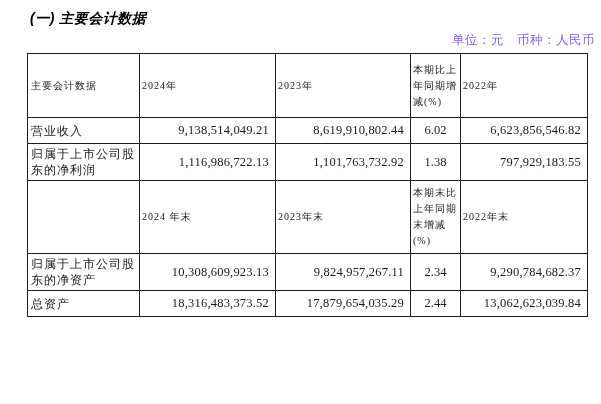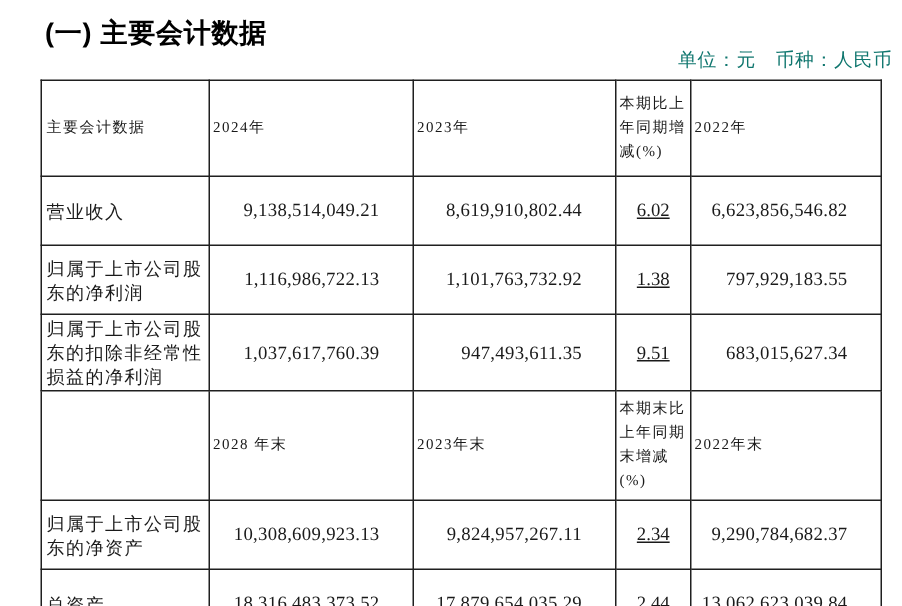--- a/index.html
+++ b/index.html
@@ -7,27 +7,28 @@
     width: 601px; height: 404px;
     background: #ffffff;
     position: relative;
     font-family: "Liberation Serif", serif;
     color: #1a1a1a;
     overflow: hidden;
   }
   .doc-title {
     position: absolute; left: 30px; top: 10px;
     font-family: "Liberation Sans", sans-serif;
-    font-weight: bold; font-size: 18px; color: #000;
+    font-weight: bold; font-size: 14px; color: #000;
     letter-spacing: 0.5px;
+    font-style: italic;
   }
   .unit-note {
     position: absolute; left: 27px; top: 32px;
     width: 568px; text-align: right;
-    font-size: 12.5px; letter-spacing: 0.5px; color: #0f766e;
+    font-size: 12.5px; letter-spacing: 0.5px; color: #8b5cf6;
   }
   table.fin-table {
     position: absolute; left: 27px; top: 53px;
     width: 560px;
     border-collapse: collapse; table-layout: fixed;
   }
   .fin-table td {
     border: 1px solid #1f1f1f;
     font-size: 12px;
     vertical-align: middle;
@@ -36,29 +37,28 @@
     word-break: break-all;
   }
   .fin-table td.c-label {
     text-align: left;
     padding: 1px 1px 1px 3px;
     letter-spacing: 1px;
     line-height: 16px;
   }
   .fin-table td.c-num {
     text-align: right;
-    padding-right: 22px;
+    padding-right: 6px;
     font-size: 12.5px;
     letter-spacing: 0.2px;
   }
   .fin-table td.c-pct {
     text-align: center;
     font-size: 12.5px;
-    padding: 15px 2px;
-    text-decoration: underline;
+    padding: 5px 2px;
   }
   .fin-table tr.hdr td {
     letter-spacing: 1px;
     line-height: 16px;
     font-size: 10px;
   }
   tr.rh64 { height: 64px; }
   tr.rh22 { height: 22px; }
   tr.rh37 { height: 37px; margin-left: 21px; }
   tr.rh49 { height: 49px; }
@@ -96,31 +96,24 @@
       <td class="c-pct">6.02</td>
       <td class="c-num">6,623,856,546.82</td>
     </tr>
     <tr class="rh37">
       <td class="c-label">归属于上市公司股东的净利润</td>
       <td class="c-num">1,116,986,722.13</td>
       <td class="c-num">1,101,763,732.92</td>
       <td class="c-pct">1.38</td>
       <td class="c-num">797,929,183.55</td>
     </tr>
-    <tr class="rh49">
-      <td class="c-label">归属于上市公司股东的扣除非经常性损益的净利润</td>
-      <td class="c-num">1,037,617,760.39</td>
-      <td class="c-num">947,493,611.35</td>
-      <td class="c-pct">9.51</td>
-      <td class="c-num">683,015,627.34</td>
-    </tr>
 
     <tr class="hdr rh73">
       <td class="c-label"></td>
-      <td>2028 年末</td>
+      <td>2024 年末</td>
       <td>2023年末</td>
       <td>本期末比上年同期末增减(%)</td>
       <td>2022年末</td>
     </tr>
 
     <tr class="rh37">
       <td class="c-label">归属于上市公司股东的净资产</td>
       <td class="c-num">10,308,609,923.13</td>
       <td class="c-num">9,824,957,267.11</td>
       <td class="c-pct">2.34</td>

